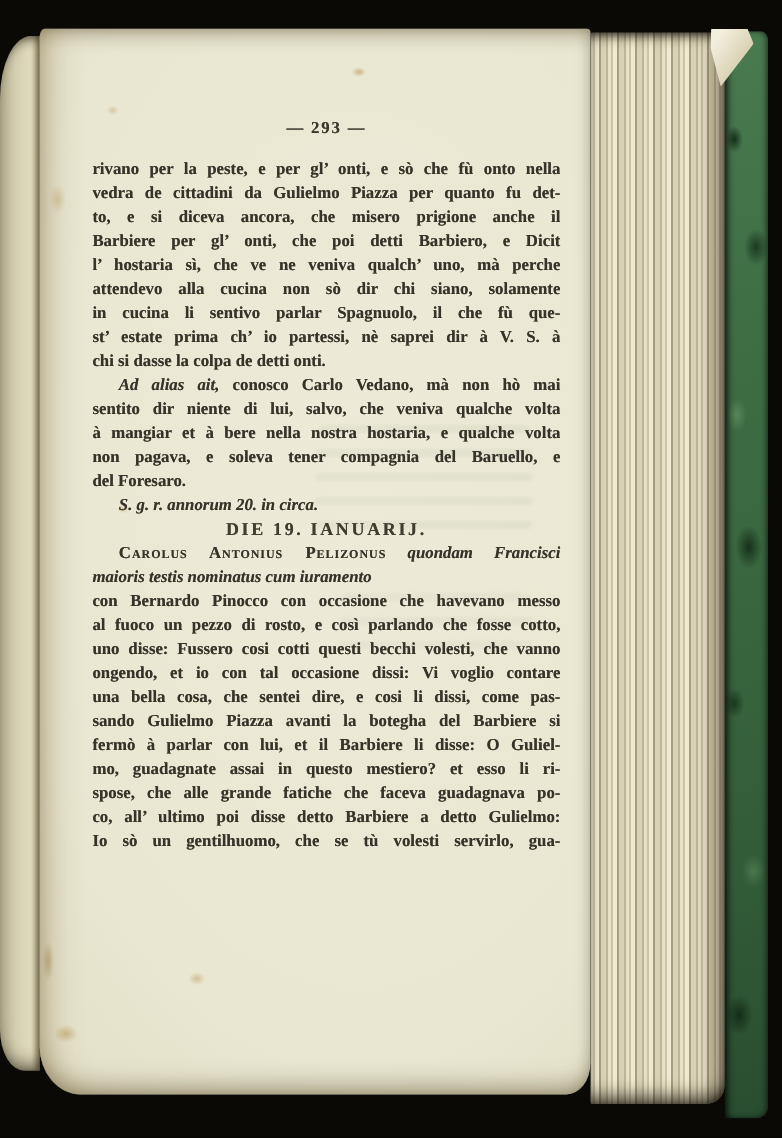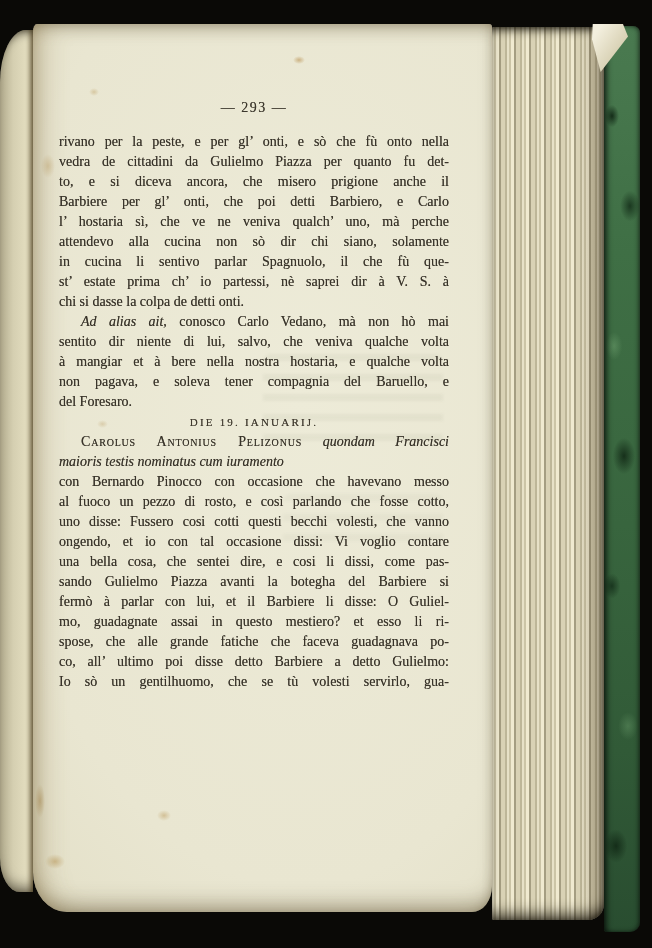--- a/index.html
+++ b/index.html
@@ -33,36 +33,37 @@
   .ghost {
     position:absolute; pointer-events:none; opacity:.55;
     background:repeating-linear-gradient(180deg, rgba(105,115,88,.12) 0 7px, rgba(105,115,88,0) 7px 20px);
     filter:blur(1.5px); border-radius:8px;
   }
 
   
   .fox { position:absolute; border-radius:50%; pointer-events:none; }
 
   .text-block {
-    position:absolute; left:26px; top:74px; width:390px;
+    position:absolute; left:44px; top:74px; width:390px;
     font-size:14px; line-height:20px; color:#38332a;
     text-shadow:0 0 .4px rgba(45,40,28,.65);
+    font-weight:bold;
   }
   .pagenum {
     text-align:center; font-size:14px; letter-spacing:1.5px;
     margin-bottom:14px; color:#3c372d;
   }
   .line { height:20px; overflow:hidden; }
   .j { text-align:justify; text-align-last:justify; }
   .l { text-align:center;    text-align-last:left; }
   .c { text-align:center;  text-align-last:center; }
   .ind { text-indent:22px; }
   .i  { font-style:italic; }
   .sc { font-variant:small-caps; letter-spacing:.8px; }
-  .hd { font-size:11px; letter-spacing:2.2px; color:#413b30; }
+  .hd { font-size:15px; letter-spacing:2.2px; color:#413b30; }
 
   
   .page-edges {
     position:absolute; left:492px; top:27px; width:112px; height:893px;
     background:
       linear-gradient(90deg, rgba(60,45,20,0) 78%, rgba(60,45,20,.38) 100%),
       repeating-linear-gradient(90deg,
         #e7e1c7 0 2px, #cbc4a6 2px 4px, #f0ead0 4px 7px,
         #a59e82 7px 9px, #d9d2b5 9px 13px, #bdb698 13px 15px);
     border-radius:2px 8px 16px 2px;
@@ -115,33 +116,36 @@
     <div class="fox" style="left:12px; top:830px; width:20px; height:15px; background:radial-gradient(closest-side, rgba(172,132,60,.45), rgba(172,132,60,0));"></div>
     <div class="fox" style="left:2px; top:760px; width:10px; height:34px; background:radial-gradient(closest-side, rgba(150,112,48,.4), rgba(150,112,48,0));"></div>
 
     <div class="text-block">
       <div class="pagenum">— 293 —</div>
 
     <div>
           <div class="line j"><span>rivano per la peste, e per gl’ onti, e sò che fù onto nella</span></div>
           <div class="line j"><span>vedra de cittadini da Gulielmo Piazza per quanto fu det-</span></div>
           <div class="line j"><span>to, e si diceva ancora, che misero prigione anche il</span></div>
-          <div class="line j"><span>Barbiere per gl’ onti, che poi detti Barbiero, e Carlo</span></div>
+          <div class="line j"><span>Barbiere per gl’ onti, che poi detti Barbiero, e Dicit</span></div>
           <div class="line j"><span>l’ hostaria sì, che ve ne veniva qualch’ uno, mà perche</span></div>
           <div class="line j"><span>attendevo alla cucina non sò dir chi siano, solamente</span></div>
           <div class="line j"><span>in cucina li sentivo parlar Spagnuolo, il che fù que-</span></div>
           <div class="line j"><span>st’ estate prima ch’ io partessi, nè saprei dir à V. S. à</span></div>
           <div class="line l"><span>chi si dasse la colpa de detti onti.</span></div>
         </div>
         <div>
           <div class="line j ind"><span class="i">Ad alias ait,</span><span> conosco Carlo Vedano, mà non hò mai</span></div>
           <div class="line j"><span>sentito dir niente di lui, salvo, che veniva qualche volta</span></div>
           <div class="line j"><span>à mangiar et à bere nella nostra hostaria, e qualche volta</span></div>
           <div class="line j"><span>non pagava, e soleva tener compagnia del Baruello, e</span></div>
           <div class="line l"><span>del Foresaro.</span></div>
+        </div>
+        <div>
+          <div class="line l ind"><span class="i">S. g. r. annorum 20. in circa.</span></div>
         </div>
         <div>
           <div class="line c hd"><span>DIE 19. IANUARIJ.</span></div>
         </div>
         <div>
           <div class="line j ind"><span class="sc">Carolus Antonius Pelizonus</span><span class="i"> quondam Francisci</span></div>
           <div class="line l"><span class="i">maioris testis nominatus cum iuramento</span></div>
         </div>
         <div>
           <div class="line j"><span>con Bernardo Pinocco con occasione che havevano messo</span></div>

